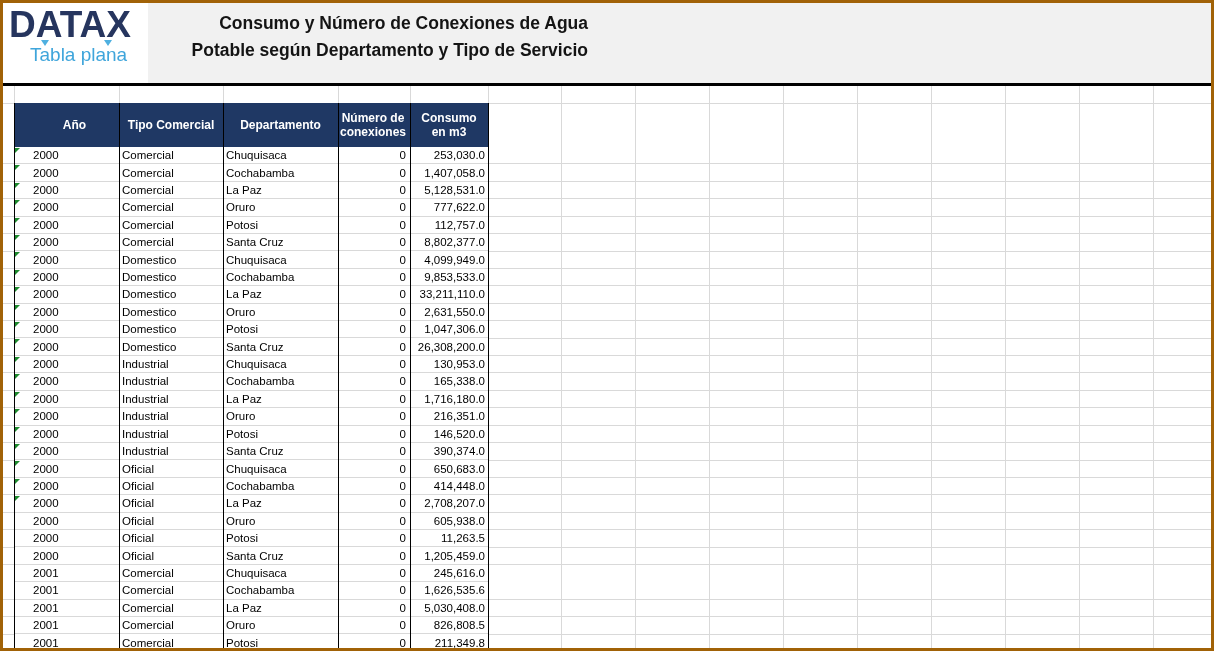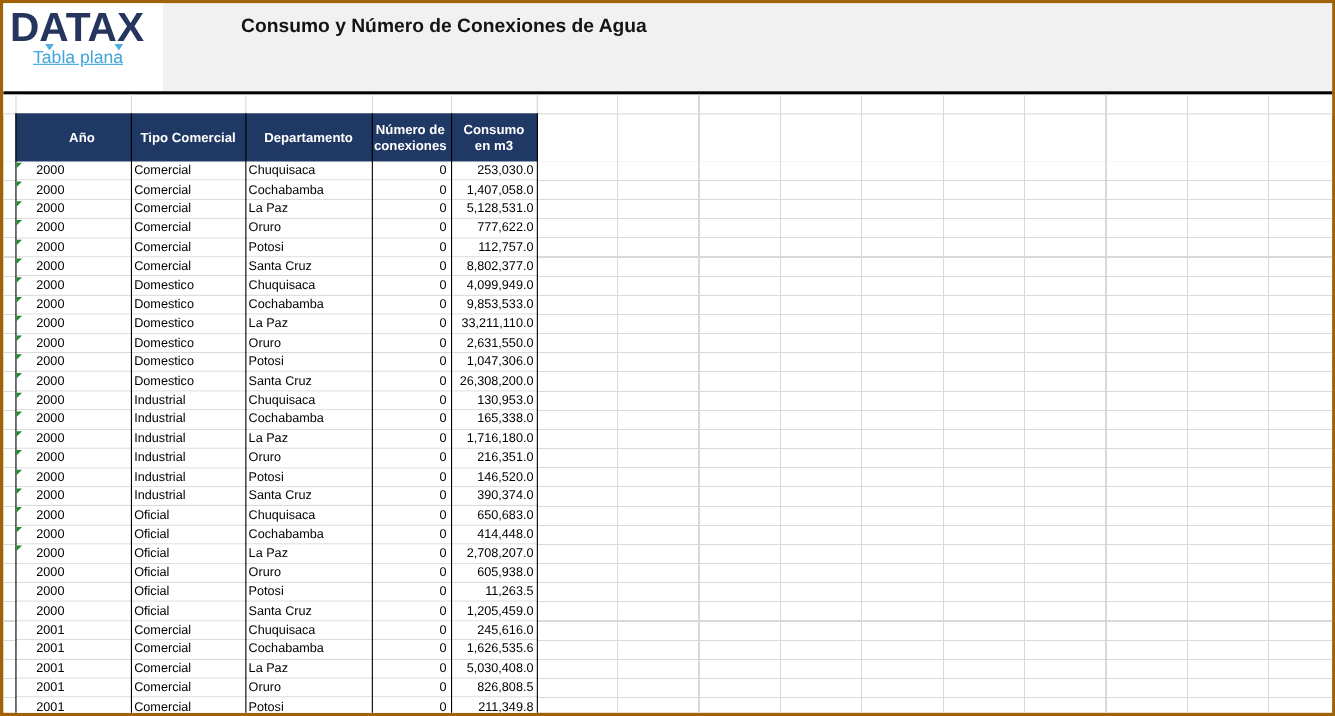--- a/index.html
+++ b/index.html
@@ -12,21 +12,21 @@
     font-family:"Liberation Sans", sans-serif;
     overflow:hidden;
   }
   
   .top-band{position:absolute;left:0;top:0;width:1212px;height:80px;background:#f1f1f1;}
   .logo-box{position:absolute;left:0;top:0;width:145px;height:80px;background:#ffffff;}
   .logo-text{position:absolute;left:6px;top:0px;font-size:37px;font-weight:700;color:#26355E;letter-spacing:0px;line-height:44px;}
   .logo-tick{position:absolute;width:0;height:0;border-left:4px solid transparent;border-right:4px solid transparent;border-top:6px solid #4FB0E0;}
   .tick-1{left:38px;top:37px;}
   .tick-2{left:101px;top:37px;}
-  .logo-subtitle{position:absolute;left:27px;top:41px;font-size:16px;color:#3FA5DB;text-decoration:underline;}
+  .logo-subtitle{position:absolute;left:27px;top:41px;font-size:19px;color:#3FA5DB;}
   .report-title{
     position:absolute;left:150px;top:7px;width:435px;
     text-align:right;font-size:17.5px;font-weight:700;color:#141414;line-height:26.5px;
   }
   .black-bar{position:absolute;left:0;top:80px;width:1212px;height:3px;background:#000000;}
 
   
   .blank-row{position:absolute;left:0;top:83px;width:1212px;height:17px;background:#fff;border-bottom:1px solid #d9d9d9;}
   .vline{position:absolute;top:0;width:1px;height:17px;background:#d9d9d9;}
   .right-grid-top{
@@ -75,20 +75,21 @@
 
   <div class="top-band">
     <div class="logo-box">
       <div class="logo-text">DATAX</div>
       <div class="logo-tick tick-1"></div>
       <div class="logo-tick tick-2"></div>
       <div class="logo-subtitle">Tabla plana</div>
     </div>
     <div class="report-title">
       <div>Consumo y Número de Conexiones de Agua</div>
+      <div>Potable según Departamento y Tipo de Servicio</div>
     </div>
   </div>
   <div class="black-bar"></div>
 
   <div class="blank-row">
     <div class="vline" style="left:11px"></div>
     <div class="vline" style="left:116px"></div>
     <div class="vline" style="left:220px"></div>
     <div class="vline" style="left:335px"></div>
     <div class="vline" style="left:407px"></div>

